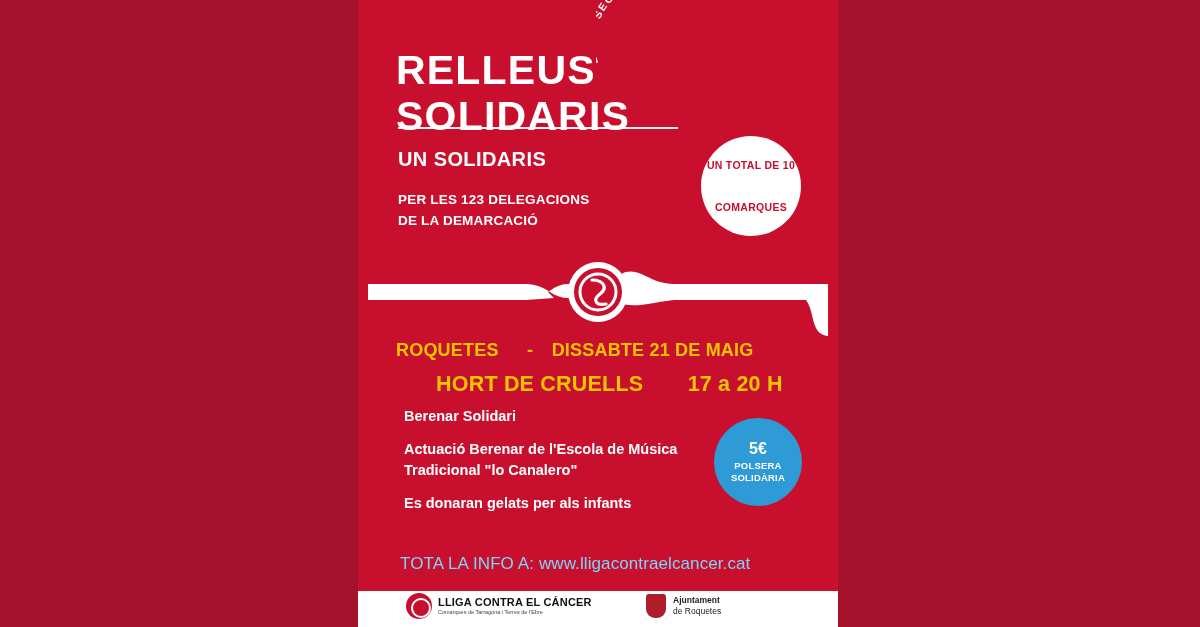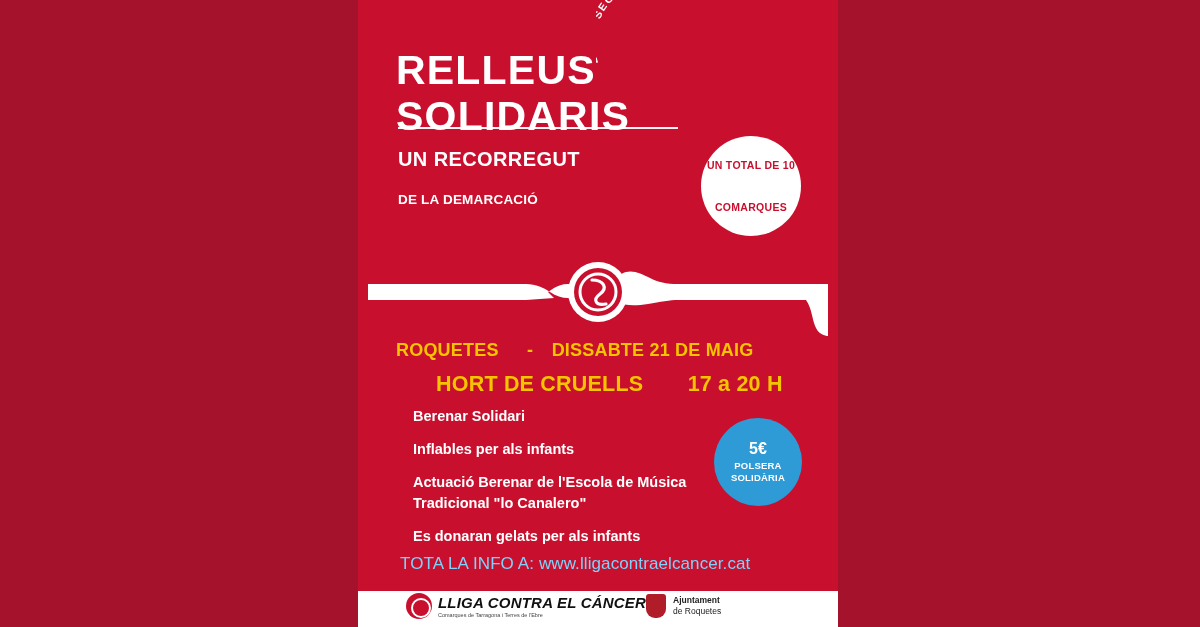--- a/index.html
+++ b/index.html
@@ -162,21 +162,20 @@
     letter-spacing: 0.2px;
     white-space: nowrap;
   }
   .event-line2 .gap { display: inline-block; width: 32px; }
 
   .activities {
     position: absolute;
     left: 46px;
     top: 406px;
     width: 320px;
-    margin-left: 9px;
   }
   .activity {
     color: #ffffff;
     font-size: 14.5px;
     font-weight: bold;
     line-height: 1.45;
     margin-bottom: 12px;
   }
 
   
@@ -245,26 +244,25 @@
   }
   .logo-lliga .mark::after {
     content: "";
     position: absolute;
     left: 5px; top: 5px;
     width: 16px; height: 16px;
     border: 2px solid #ffffff;
     border-radius: 50%;
   }
   .logo-lliga .txt .n1 {
-    font-size: 15px;
+    font-size: 11px;
     font-weight: bold;
     color: #111111;
     letter-spacing: 0.2px;
     line-height: 1.2;
-    font-style: italic;
   }
   .logo-lliga .txt .n2 {
     font-size: 5.5px;
     color: #444444;
     line-height: 1.25;
   }
   .logo-ajunt {
     position: absolute;
     left: 268px;
     top: 3px;
@@ -312,22 +310,23 @@
           <path id="arcpath" d="M 6,86 A 62,62 0 1 1 116,86" fill="none"></path>
         </defs>
         <text>
           <textPath href="#arcpath" startOffset="4%" id="edition-text">2022 - SEGONA EDICIÓ</textPath>
         </text>
       </svg>
     </div>
 
     <div class="rule"></div>
 
-    <div class="subtitle">UN RECORREGUT</div>
+    <div class="subtitle">UN SOLIDARIS</div>
     <div class="sub2">
+      <div>PER LES 123 DELEGACIONS</div>
       <div>DE LA DEMARCACIÓ</div>
     </div>
 
     <div class="badge-white">
       <div class="l1">UN TOTAL DE 10</div>
       <div class="l2">COMARQUES</div>
     </div>
 
     <div class="graphic">
       <svg viewBox="0 0 480 90" width="480" height="90">
@@ -360,21 +359,20 @@
       <span>DISSABTE  21 DE MAIG</span>
     </div>
     <div class="event-line2">
       <span>HORT DE CRUELLS</span>
       <span class="gap"></span>
       <span>17 a 20  H</span>
     </div>
 
     <div class="activities">
       <div class="activity">Berenar Solidari</div>
-      <div class="activity">Inflables per als infants</div>
       <div class="activity">Actuació Berenar de l'Escola de Música Tradicional "lo Canalero"</div>
       <div class="activity">Es donaran gelats per als infants</div>
     </div>
 
     <div class="badge-blue">
       <div class="price">5€</div>
       <div class="sub">POLSERA</div>
       <div class="sub">SOLIDÀRIA</div>
     </div>
 

